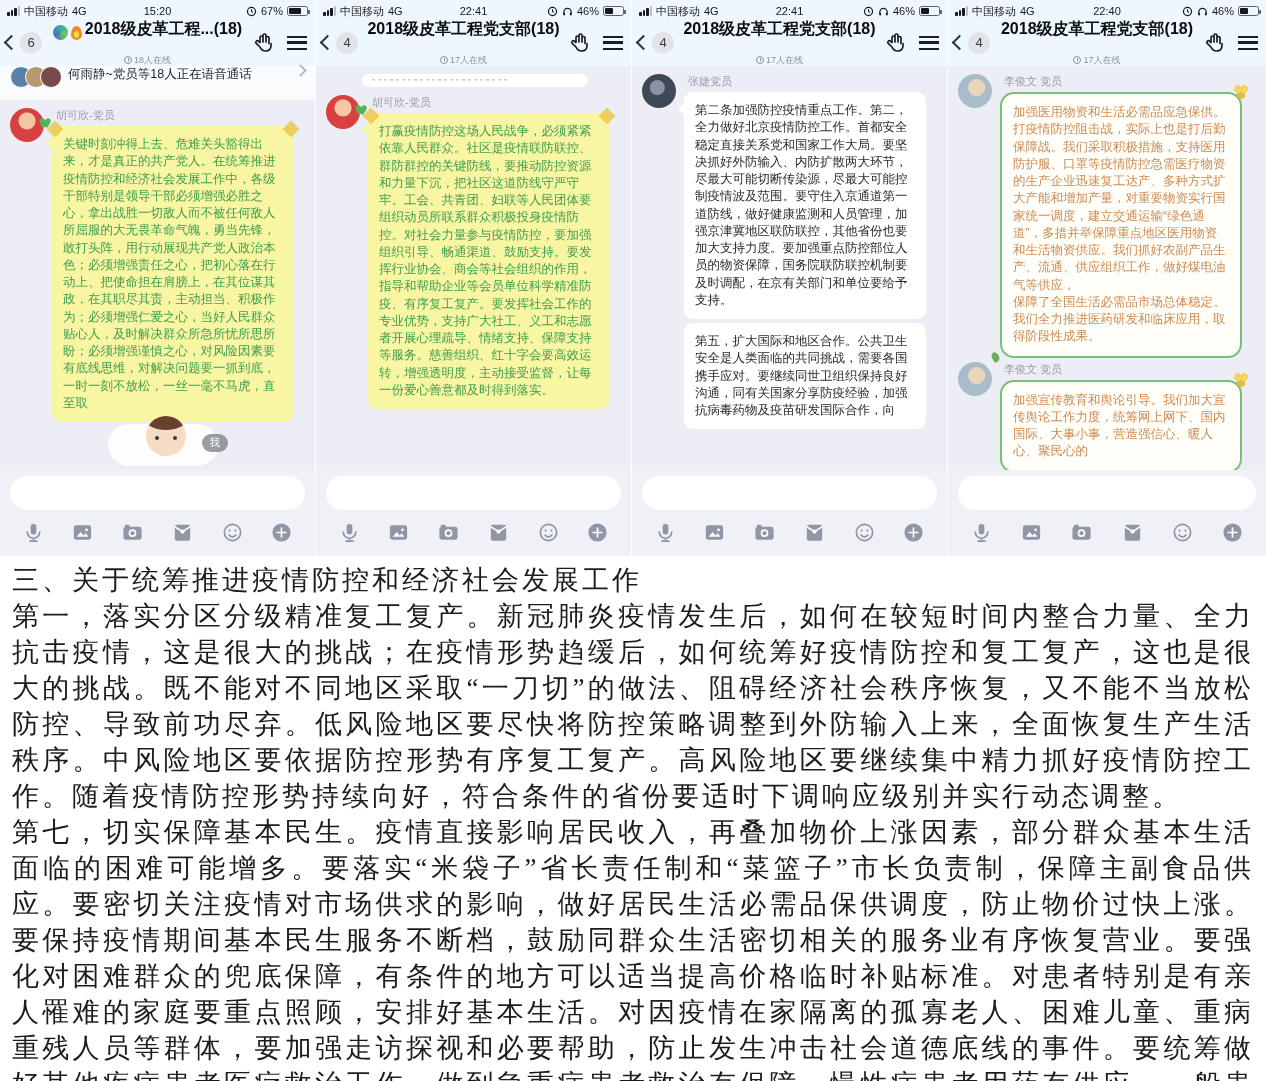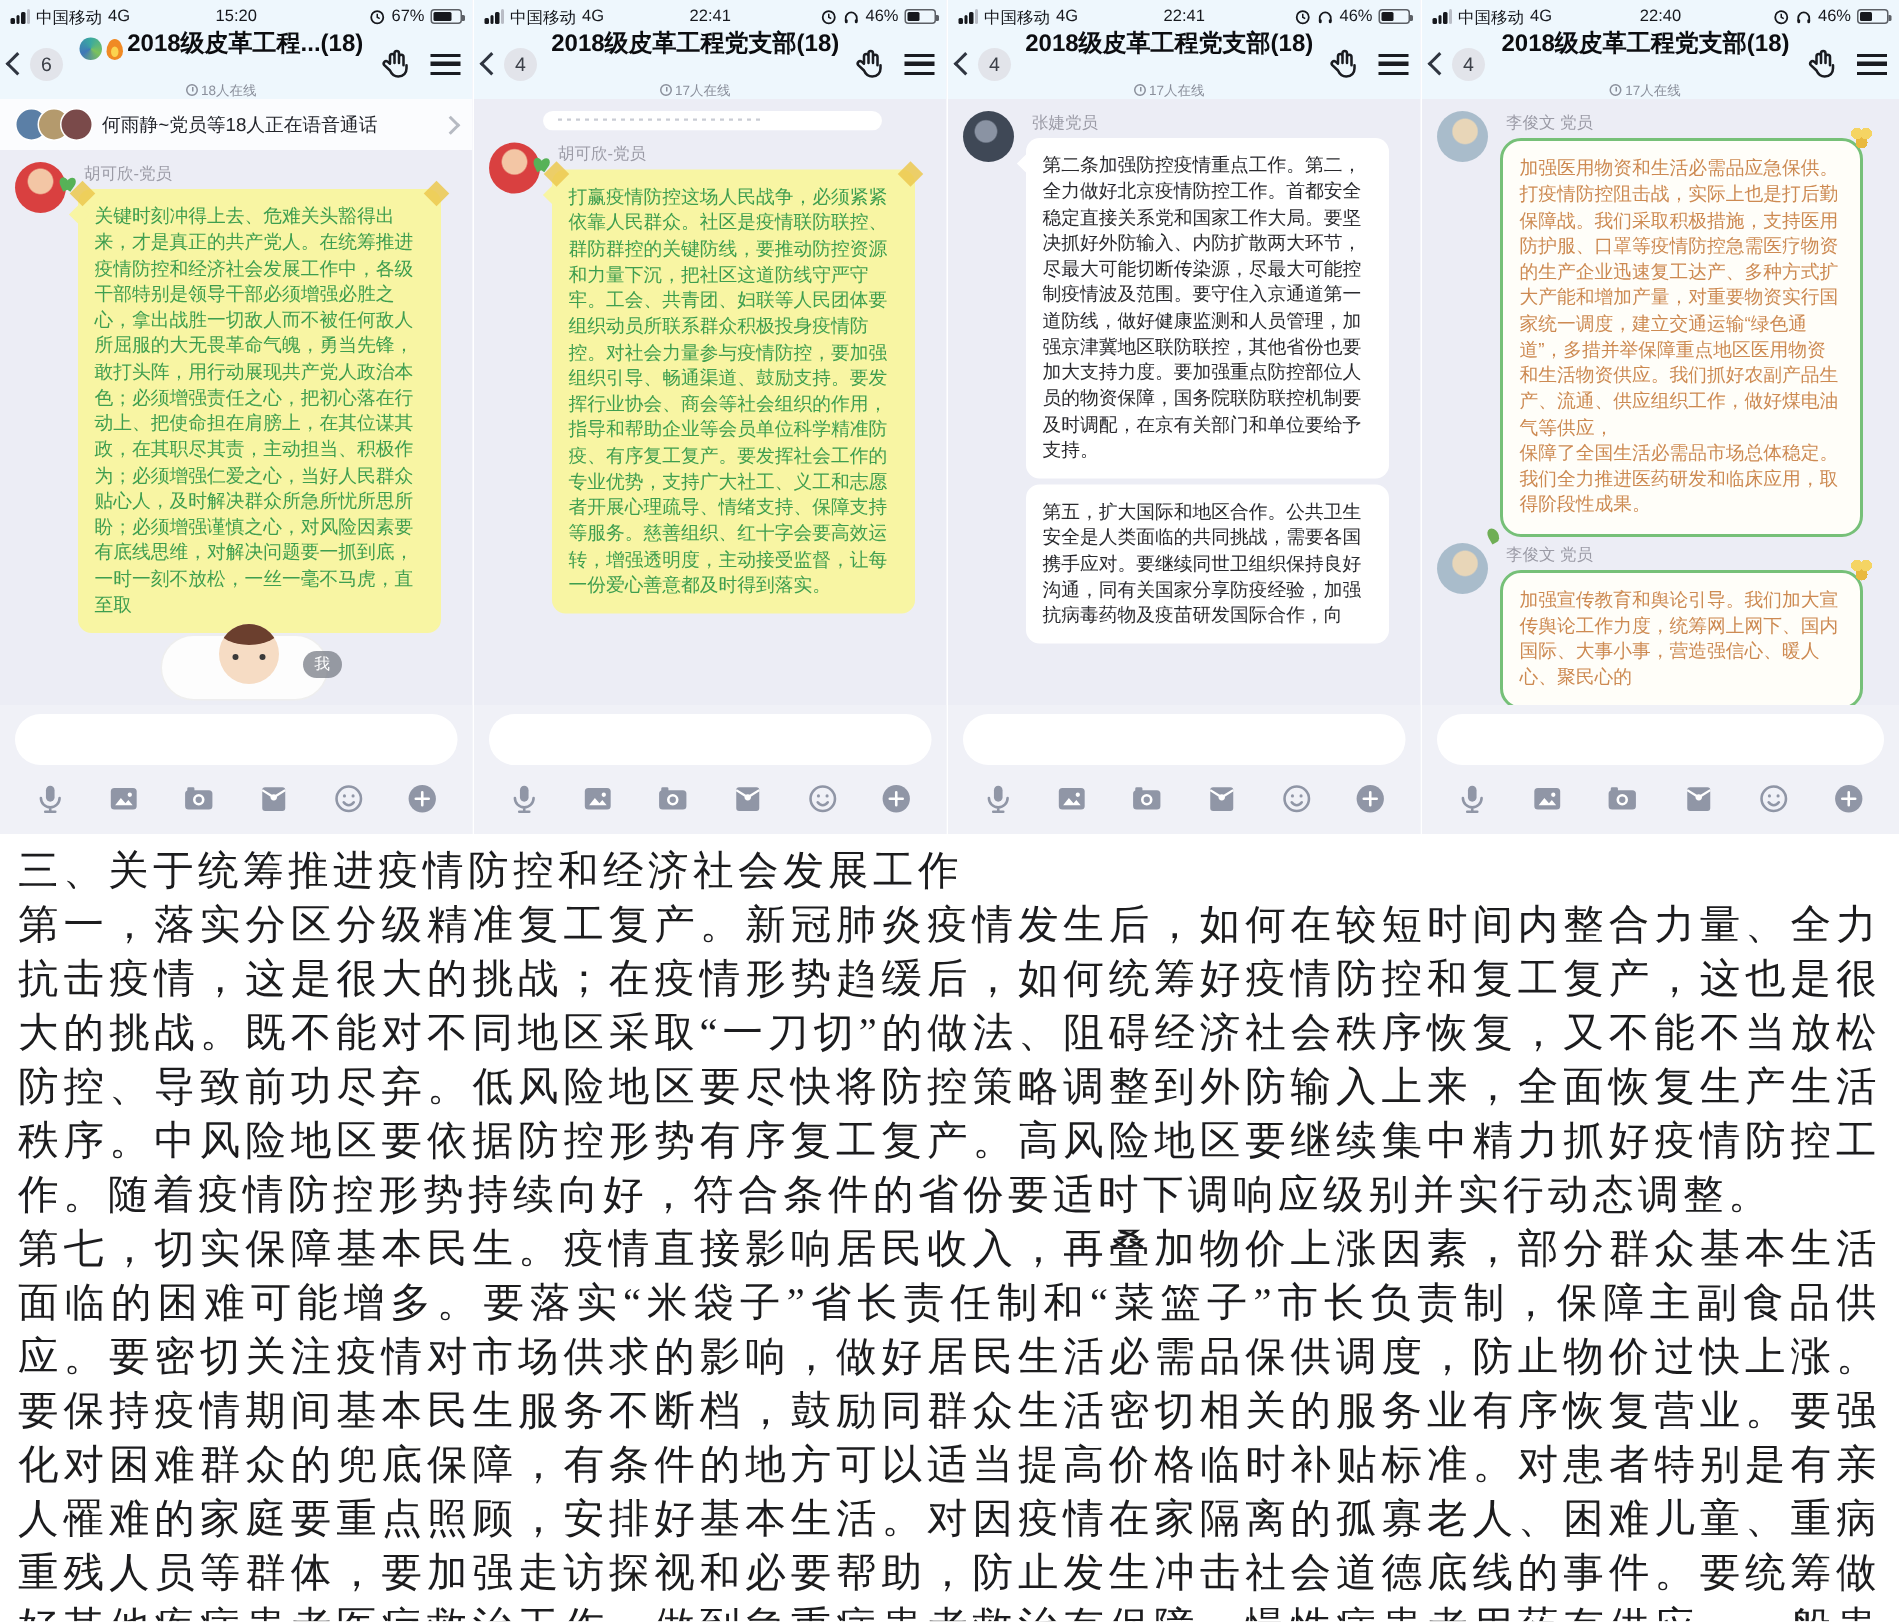--- a/index.html
+++ b/index.html
@@ -35,21 +35,21 @@
   .online-ic { width:8px; height:8px; border:1px solid #8a8f9b; border-radius:50%; display:inline-block; position:relative; }
   .online-ic:after { content:""; position:absolute; left:3px; top:1px; width:1px; height:3px; background:#8a8f9b; }
   .hdr-icons { display:flex; align-items:center; gap:10px; }
   .burger { width:20px; height:14px; display:inline-block; border-top:2.5px solid #1a1c21; border-bottom:2.5px solid #1a1c21; position:relative; cursor:pointer; }
   .burger:after { content:""; position:absolute; left:0; top:3.6px; width:100%; height:2.5px; background:#1a1c21; }
   .emoji-swirl { width:15px; height:15px; border-radius:50%; background:conic-gradient(#3aa9a0,#7cc25c,#3f78b8,#3aa9a0); display:inline-block; }
   .emoji-flame { width:11px; height:14px; background:#f08a24; border-radius:50% 50% 50% 50%/60% 60% 40% 40%; display:inline-block; position:relative; }
   .emoji-flame:after { content:""; position:absolute; left:3px; top:5px; width:5px; height:7px; background:#fbd34f; border-radius:50%; }
 
   
-  .banner { background:#fbfcfe; height:34px; display:flex; align-items:center; padding:0 10px; gap:6px; cursor:pointer; }
+  .banner { background:#fbfcfe; height:34px; display:flex; padding:0 10px; gap:6px; cursor:pointer; }
   .banner-avs { display:flex; }
   .banner-avs b { width:22px; height:22px; border-radius:50%; border:1px solid #fff; display:inline-block; margin-left:-7px; }
   .banner-avs b:first-child { margin-left:0; }
   .bav1{background:#5b7fa6;} .bav2{background:#b49a6d;} .bav3{background:#7a4a4a;}
   .banner-text { flex:1; font-size:12.5px; color:#23252b; }
   .banner-chev { width:9px; height:9px; border-right:2px solid #b6bac2; border-top:2px solid #b6bac2; transform:rotate(45deg); }
 
   
   .chat { flex:1; padding:8px 10px 0; overflow:hidden; position:relative; }
   .cutoff { width:226px; height:13px; background:#fff; border-radius:7px; margin:0 0 8px 36px;

